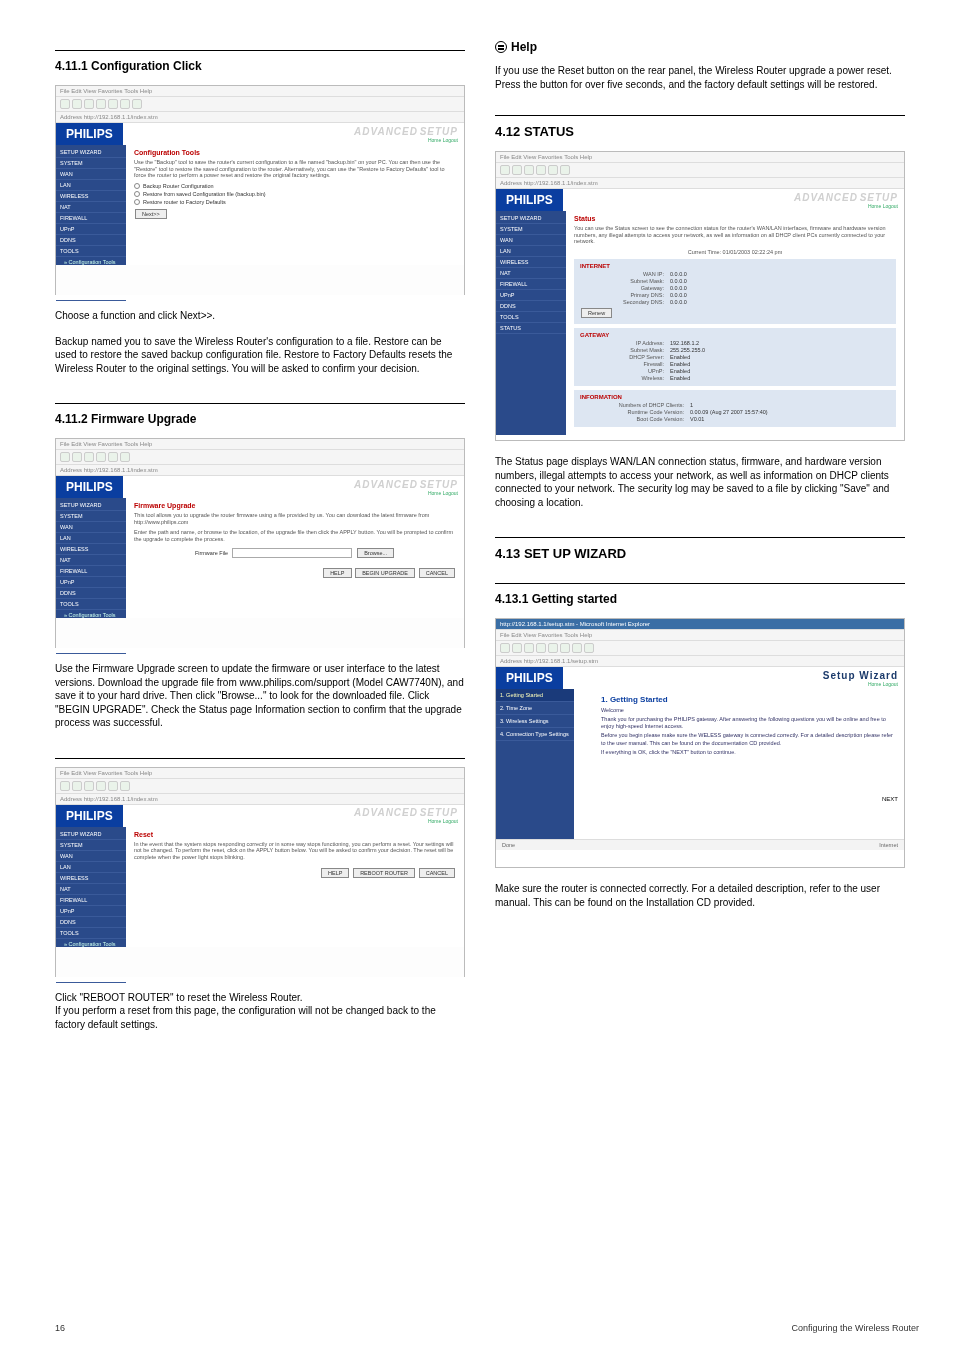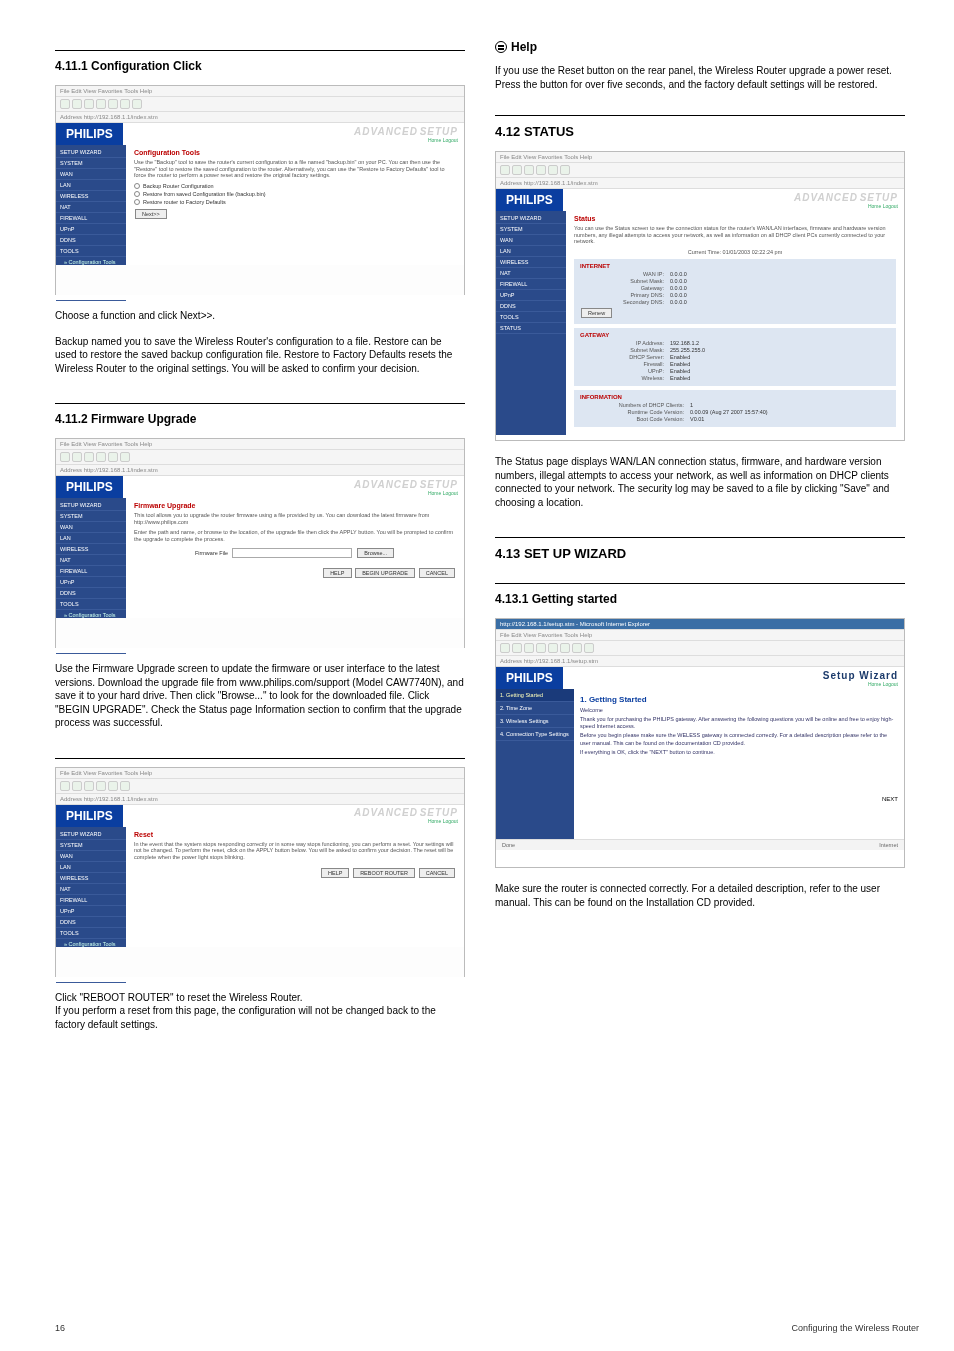--- a/index.html
+++ b/index.html
@@ -603,21 +603,21 @@
         </div>
       </div>
       <div class="ss-toolbar">Address  http://192.168.1.1/setup.stm</div>
       <div class="ss-header">
         <div class="brand">PHILIPS</div>
         <div class="title-area">
           <div><span class="setup-black">Setup Wizard</span></div>
           <div class="links">Home  Logout</div>
         </div>
       </div>
-      <div class="ss-body" style="min-height:150px;">
+      <div class="ss-body" style="min-height:150px;gap:21px;">
         <div class="wizard-nav">
           <div class="witem sel">1. Getting Started</div>
           <div class="witem">2. Time Zone</div>
           <div class="witem">3. Wireless Settings</div>
           <div class="witem">4. Connection Type Settings</div>
         </div>
         <div class="wizard-main">
           <div class="wizard-heading">1. Getting Started</div>
           <div class="wizard-text">Welcome</div>
           <div class="wizard-text">Thank you for purchasing the PHILIPS gateway. After answering the following questions you will be online and free to enjoy high-speed Internet access.</div>

